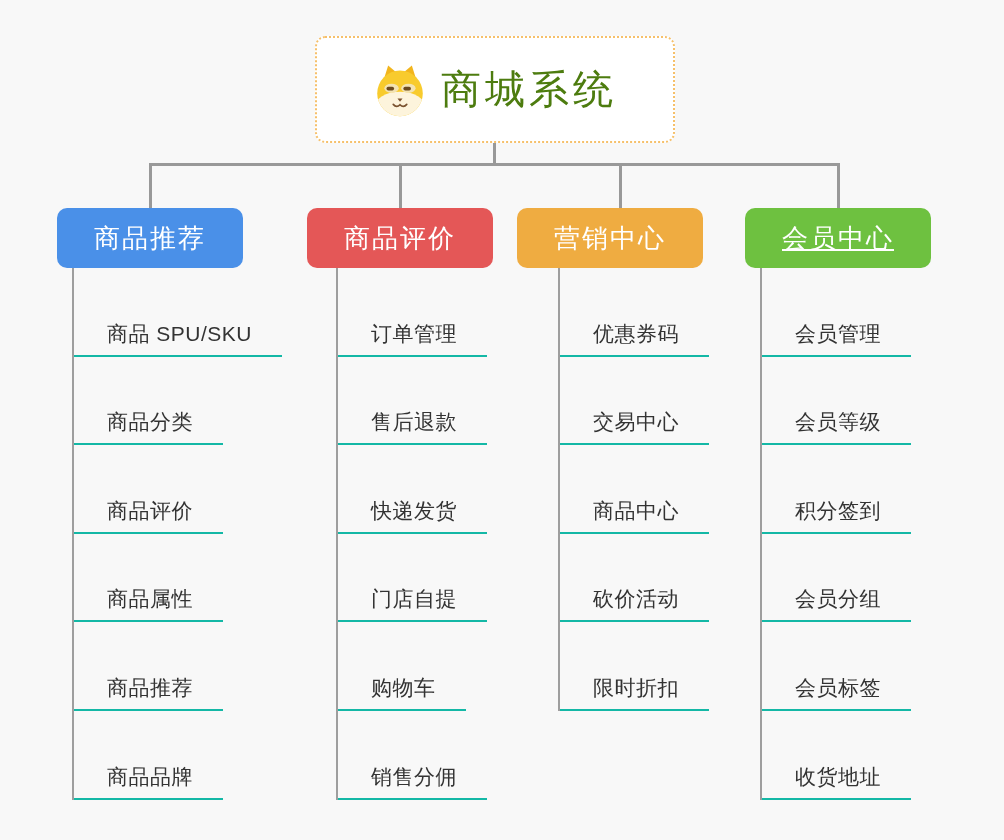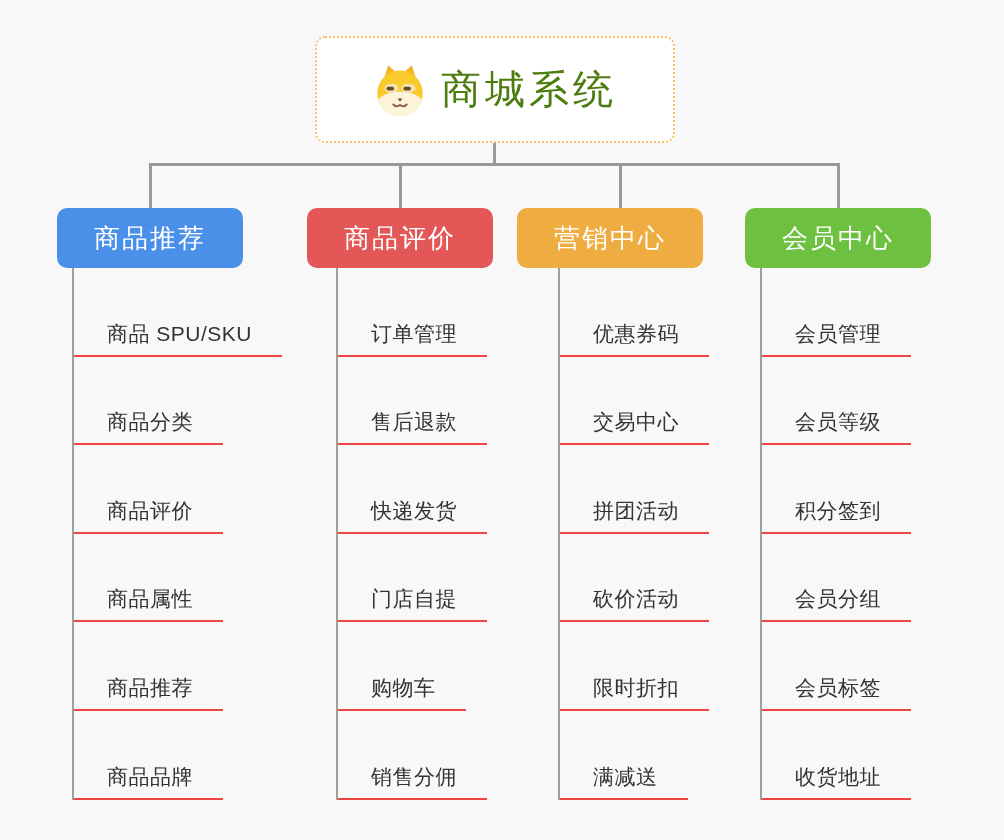--- a/index.html
+++ b/index.html
@@ -58,41 +58,41 @@
     font-size: 26px;
     letter-spacing: 2px;
     display: flex;
     align-items: center;
     justify-content: center;
     white-space: nowrap;
   }
   .branch.b0 { left: 57px;  background: #4a90e8; }
   .branch.b1 { left: 307px; background: #e45757; }
   .branch.b2 { left: 517px; background: #efac41; }
-  .branch.b3 { left: 745px; background: #6ec140; }
+  .branch.b3 { left: 745px; background: #6ec140; text-decoration: underline; }
 
   
   .col {
     position: absolute;
     top: 268px;
     border-left: 2px solid #9e9e9e;
     display: flex;
     flex-direction: column;
     align-items: flex-start;
   }
   .col.c0 { left: 72px; }
   .col.c1 { left: 336px; }
   .col.c2 { left: 542px; margin-left: 16px; }
   .col.c3 { left: 760px; }
   .leaf {
     height: 88.6px;
     display: flex;
     align-items: flex-end;
     padding: 0 30px 7px 33px;
-    border-bottom: 2px solid #ef4444;
+    border-bottom: 2px solid #14b8a6;
     color: #333333;
     font-size: 21px;
     letter-spacing: 0.5px;
     white-space: nowrap;
   }
 </style>
 </head>
 <body>
 
 <div class="stage">
@@ -146,24 +146,23 @@
     <div class="leaf">售后退款</div>
     <div class="leaf">快递发货</div>
     <div class="leaf">门店自提</div>
     <div class="leaf">购物车</div>
     <div class="leaf">销售分佣</div>
   </div>
 
   <div class="col c2">
     <div class="leaf">优惠券码</div>
     <div class="leaf">交易中心</div>
-    <div class="leaf">拼团活动</div>
+    <div class="leaf">商品中心</div>
     <div class="leaf">砍价活动</div>
     <div class="leaf">限时折扣</div>
-    <div class="leaf">满减送</div>
   </div>
 
   <div class="col c3">
     <div class="leaf">会员管理</div>
     <div class="leaf">会员等级</div>
     <div class="leaf">积分签到</div>
     <div class="leaf">会员分组</div>
     <div class="leaf">会员标签</div>
     <div class="leaf">收货地址</div>
   </div>

